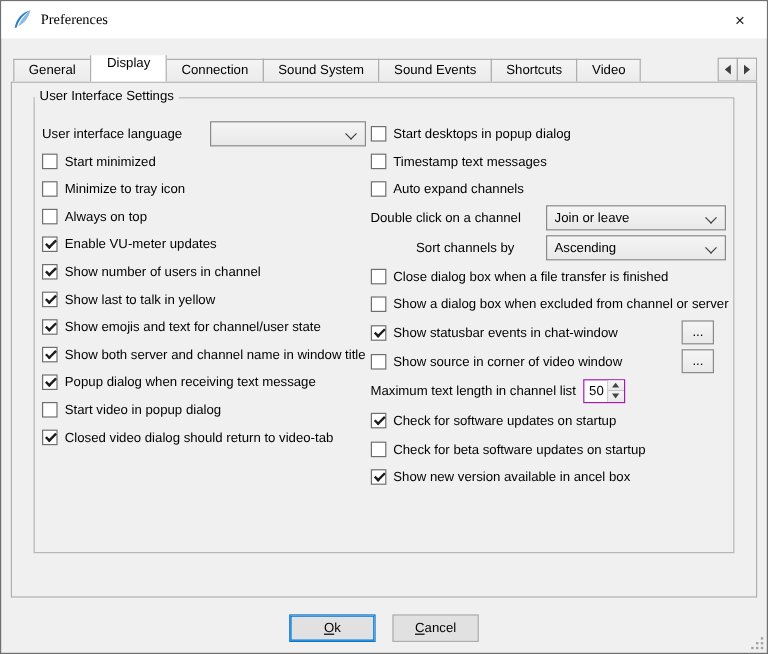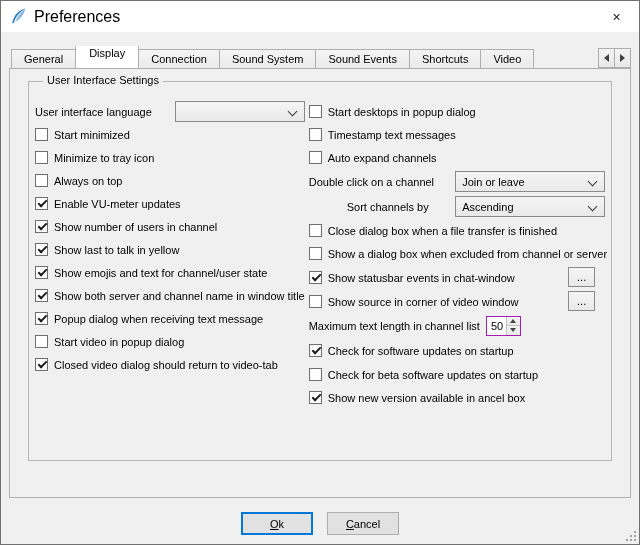--- a/index.html
+++ b/index.html
@@ -19,21 +19,21 @@
     overflow: hidden;
   }
   
   .titlebar {
     height: 31px;
     background: #ffffff;
     display: flex; align-items: center;
     padding-left: 9px;
   }
   .app-icon { width: 17px; height: 17px; flex: none; }
-  .title-text { margin-left: 7px; font-size: 16px; }
+  .title-text { margin-left: 7px; font-size: 12px; font-family: Liberation Serif, serif; }
   .close-btn {
     margin-left: auto;
     width: 45px; height: 31px;
     display: flex; align-items: center; justify-content: center;
     font-size: 14px; color: #1a1a1a;
   }
   
   .tabbar {
     position: relative;
     margin: 14px 8px 0 8px;
@@ -90,21 +90,21 @@
     z-index: 1;
   }
   .groupbox {
     position: relative;
     margin: 12px 18px 0 18px;
     height: 380px;
     border: 1px solid #b6b6b6;
   }
   .groupbox-title {
     position: absolute;
-    top: -8px; left: 14px;
+    top: -8px; left: 0;
     background: #f0f0f0;
     padding: 0 4px;
   }
   .columns { display: flex; padding: 17px 6px 0 6px; }
   .col-left  { width: 278px; display: flex; flex-direction: column; }
   .col-right { flex: 1; display: flex; flex-direction: column; padding-left: 4px; }
   .row {
     height: 23px;
     display: flex; align-items: center;
     gap: 6px;

